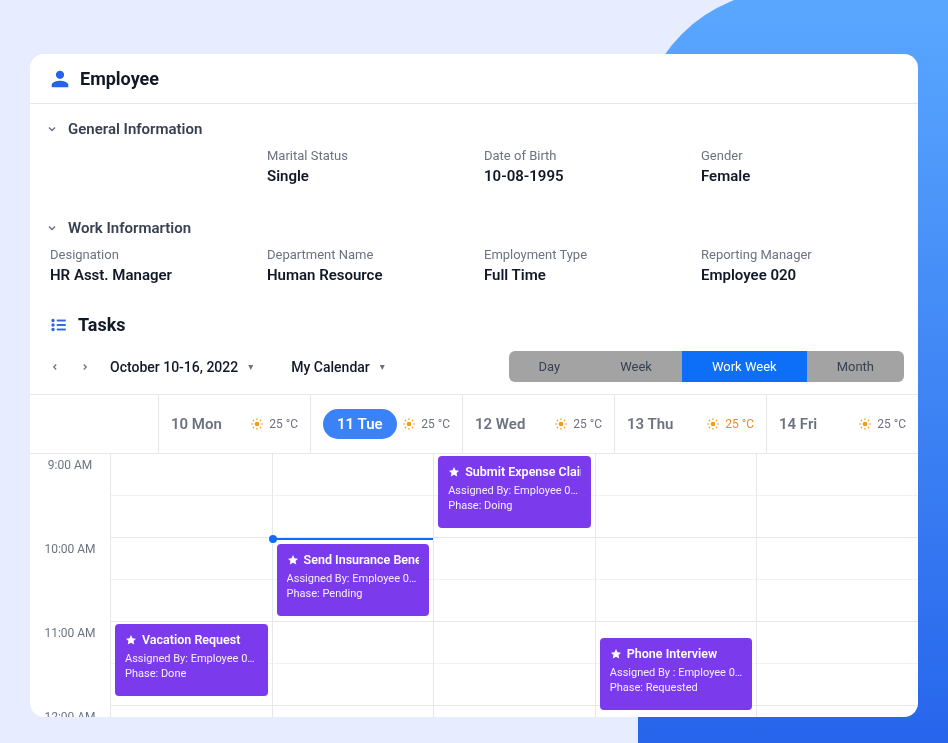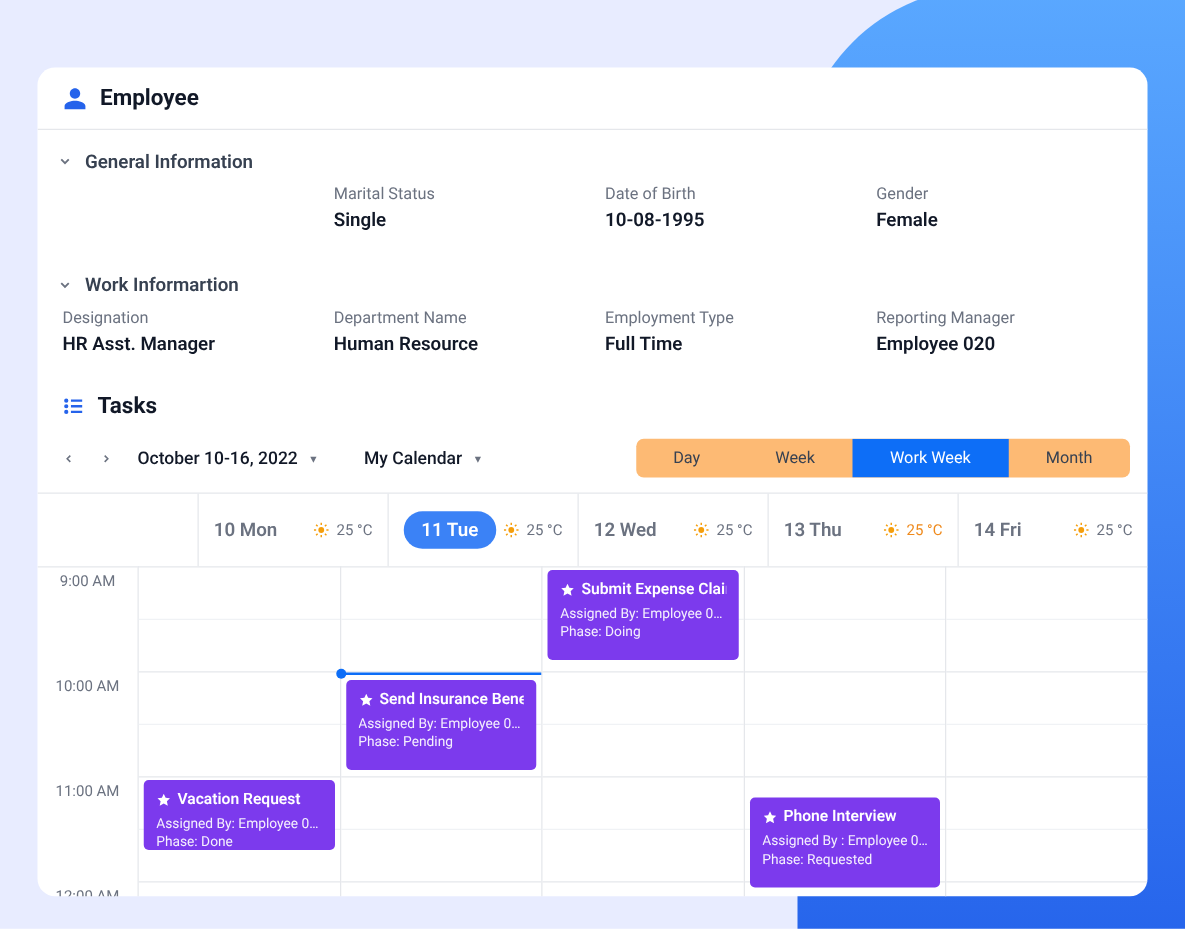--- a/index.html
+++ b/index.html
@@ -15,21 +15,21 @@
 .fld-label { font-size: 13px; color: #6b7280; margin-bottom: 4px; }
 .fld-value { font-size: 15px; font-weight: 600; color: #111827; }
 .link { color: #2563eb; text-decoration: underline; }
 .tasks-hdr { display: flex; align-items: center; gap: 10px; padding: 12px 20px 8px; font-size: 18px; font-weight: 700; color: #111827; }
 .toolbar { display: flex; align-items: center; padding: 8px 14px 12px; gap: 14px; }
 .nav-arrows { display: flex; gap: 8px; }
 .nav-btn { width: 22px; height: 22px; display: flex; align-items: center; justify-content: center; color: #6b7280; cursor: pointer; font-size: 11px; }
 .range-lbl { font-size: 14px; font-weight: 500; color: #111827; display: flex; align-items: center; gap: 10px; }
 .dd-caret { color: #6b7280; font-size: 10px; }
 .spacer { flex: 1; }
-.view-tabs { display: flex; background: #fdba74; border-radius: 6px; overflow: hidden; }
+.view-tabs { display: flex; background: #a3a3a3; border-radius: 6px; overflow: hidden; }
 .view-tab { padding: 8px 30px; font-size: 13px; color: #374151; cursor: pointer; }
 .view-tab.active { background: #0d6ef7; color: #fff; }
 .cal { position: relative; }
 .cal-head { display: grid; grid-template-columns: 80px repeat(5, 1fr); border-top: 1px solid #e5e7eb; padding-left: 48px; }
 .cal-head-cell { border-left: 1px solid #e5e7eb; padding: 10px 12px; display: flex; align-items: center; justify-content: space-between; height: 58px; }
 .cal-head-cell:first-child { border-left: none; }
 .day-lbl { font-size: 15px; font-weight: 600; color: #6b7280; }
 .day-pill { background: #3b82f6; color: #fff; border-radius: 18px; padding: 6px 14px; font-size: 15px; font-weight: 600; }
 .temp { font-size: 12px; color: #6b7280; display: flex; align-items: center; gap: 5px; }
 .temp.accent { color: #ef8a1c; }
@@ -278,21 +278,21 @@
         </div>
         <div class="day-col">
           <div class="slot"></div>
           <div class="slot major"></div>
           <div class="slot"></div>
           <div class="slot major"></div>
           <div class="slot"></div>
           <div class="slot major"></div>
           <div class="slot"></div>
           <div class="slot major"></div>
-          <div class="event" style="top: 170px; height: 56px;">
+          <div class="event" style="top: 170px; height: 72px;">
             <div class="event-title">
               <span>
                 <svg width="12" height="12" viewBox="0 0 24 24">
                   <polygon points="12 2 15 8.5 22 9.3 17 14 18.5 21 12 17.5 5.5 21 7 14 2 9.3 9 8.5" fill="#fff"></polygon>
                 </svg>
               </span>
               <span>Vacation Request</span>
             </div>
             <span class="event-line">Assigned By: Employee 051</span>
             <span class="event-line">Phase: Done</span>

